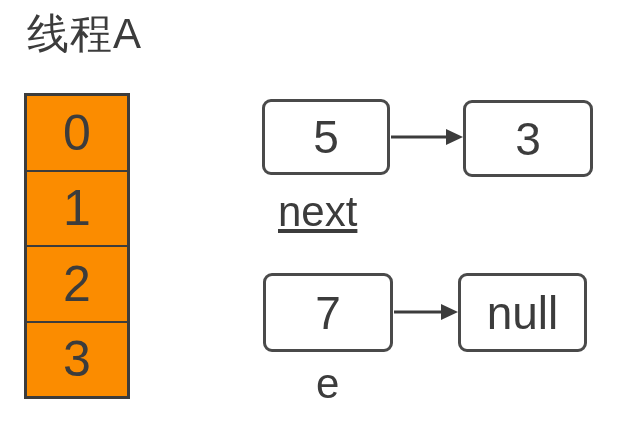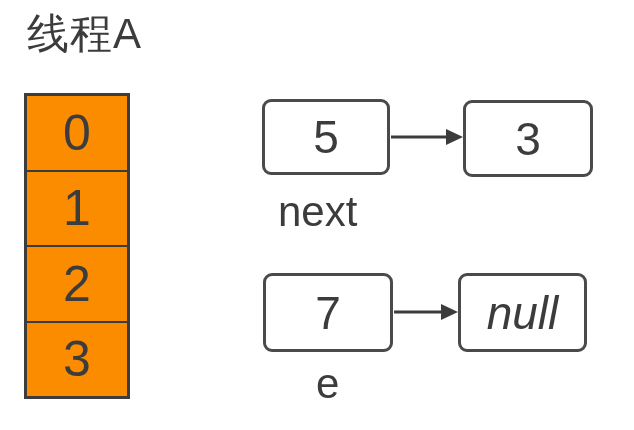--- a/index.html
+++ b/index.html
@@ -58,27 +58,27 @@
     border-radius: 9px;
     display: flex;
     align-items: center;
     justify-content: center;
     font-size: 46px;
     color: var(--stroke-dark);
   }
   .node-5    { left: 262px; top:  99px; width: 128px; height: 76px; }
   .node-3    { left: 463px; top: 100px; width: 130px; height: 77px; }
   .node-7    { left: 263px; top: 273px; width: 130px; height: 79px; }
-  .node-null { left: 458px; top: 273px; width: 129px; height: 79px; font-style: italic; }
+  .node-null { left: 458px; top: 273px; width: 129px; height: 79px; }
   .edge-label {
     position: absolute;
     font-size: 42px;
     color: var(--stroke-dark);
   }
-  .label-next { left: 278px; top: 188px; }
+  .label-next { left: 278px; top: 188px; text-decoration: underline; }
   .label-e    { left: 316px; top: 360px; }
   .arrow-layer {
     position: absolute;
     left: 0; top: 0;
     width: 634px; height: 430px;
     pointer-events: none;
   }
   .arrow-layer line    { stroke: var(--stroke-dark); stroke-width: 3; }
   .arrow-layer polygon { fill: var(--stroke-dark); }
 </style>

